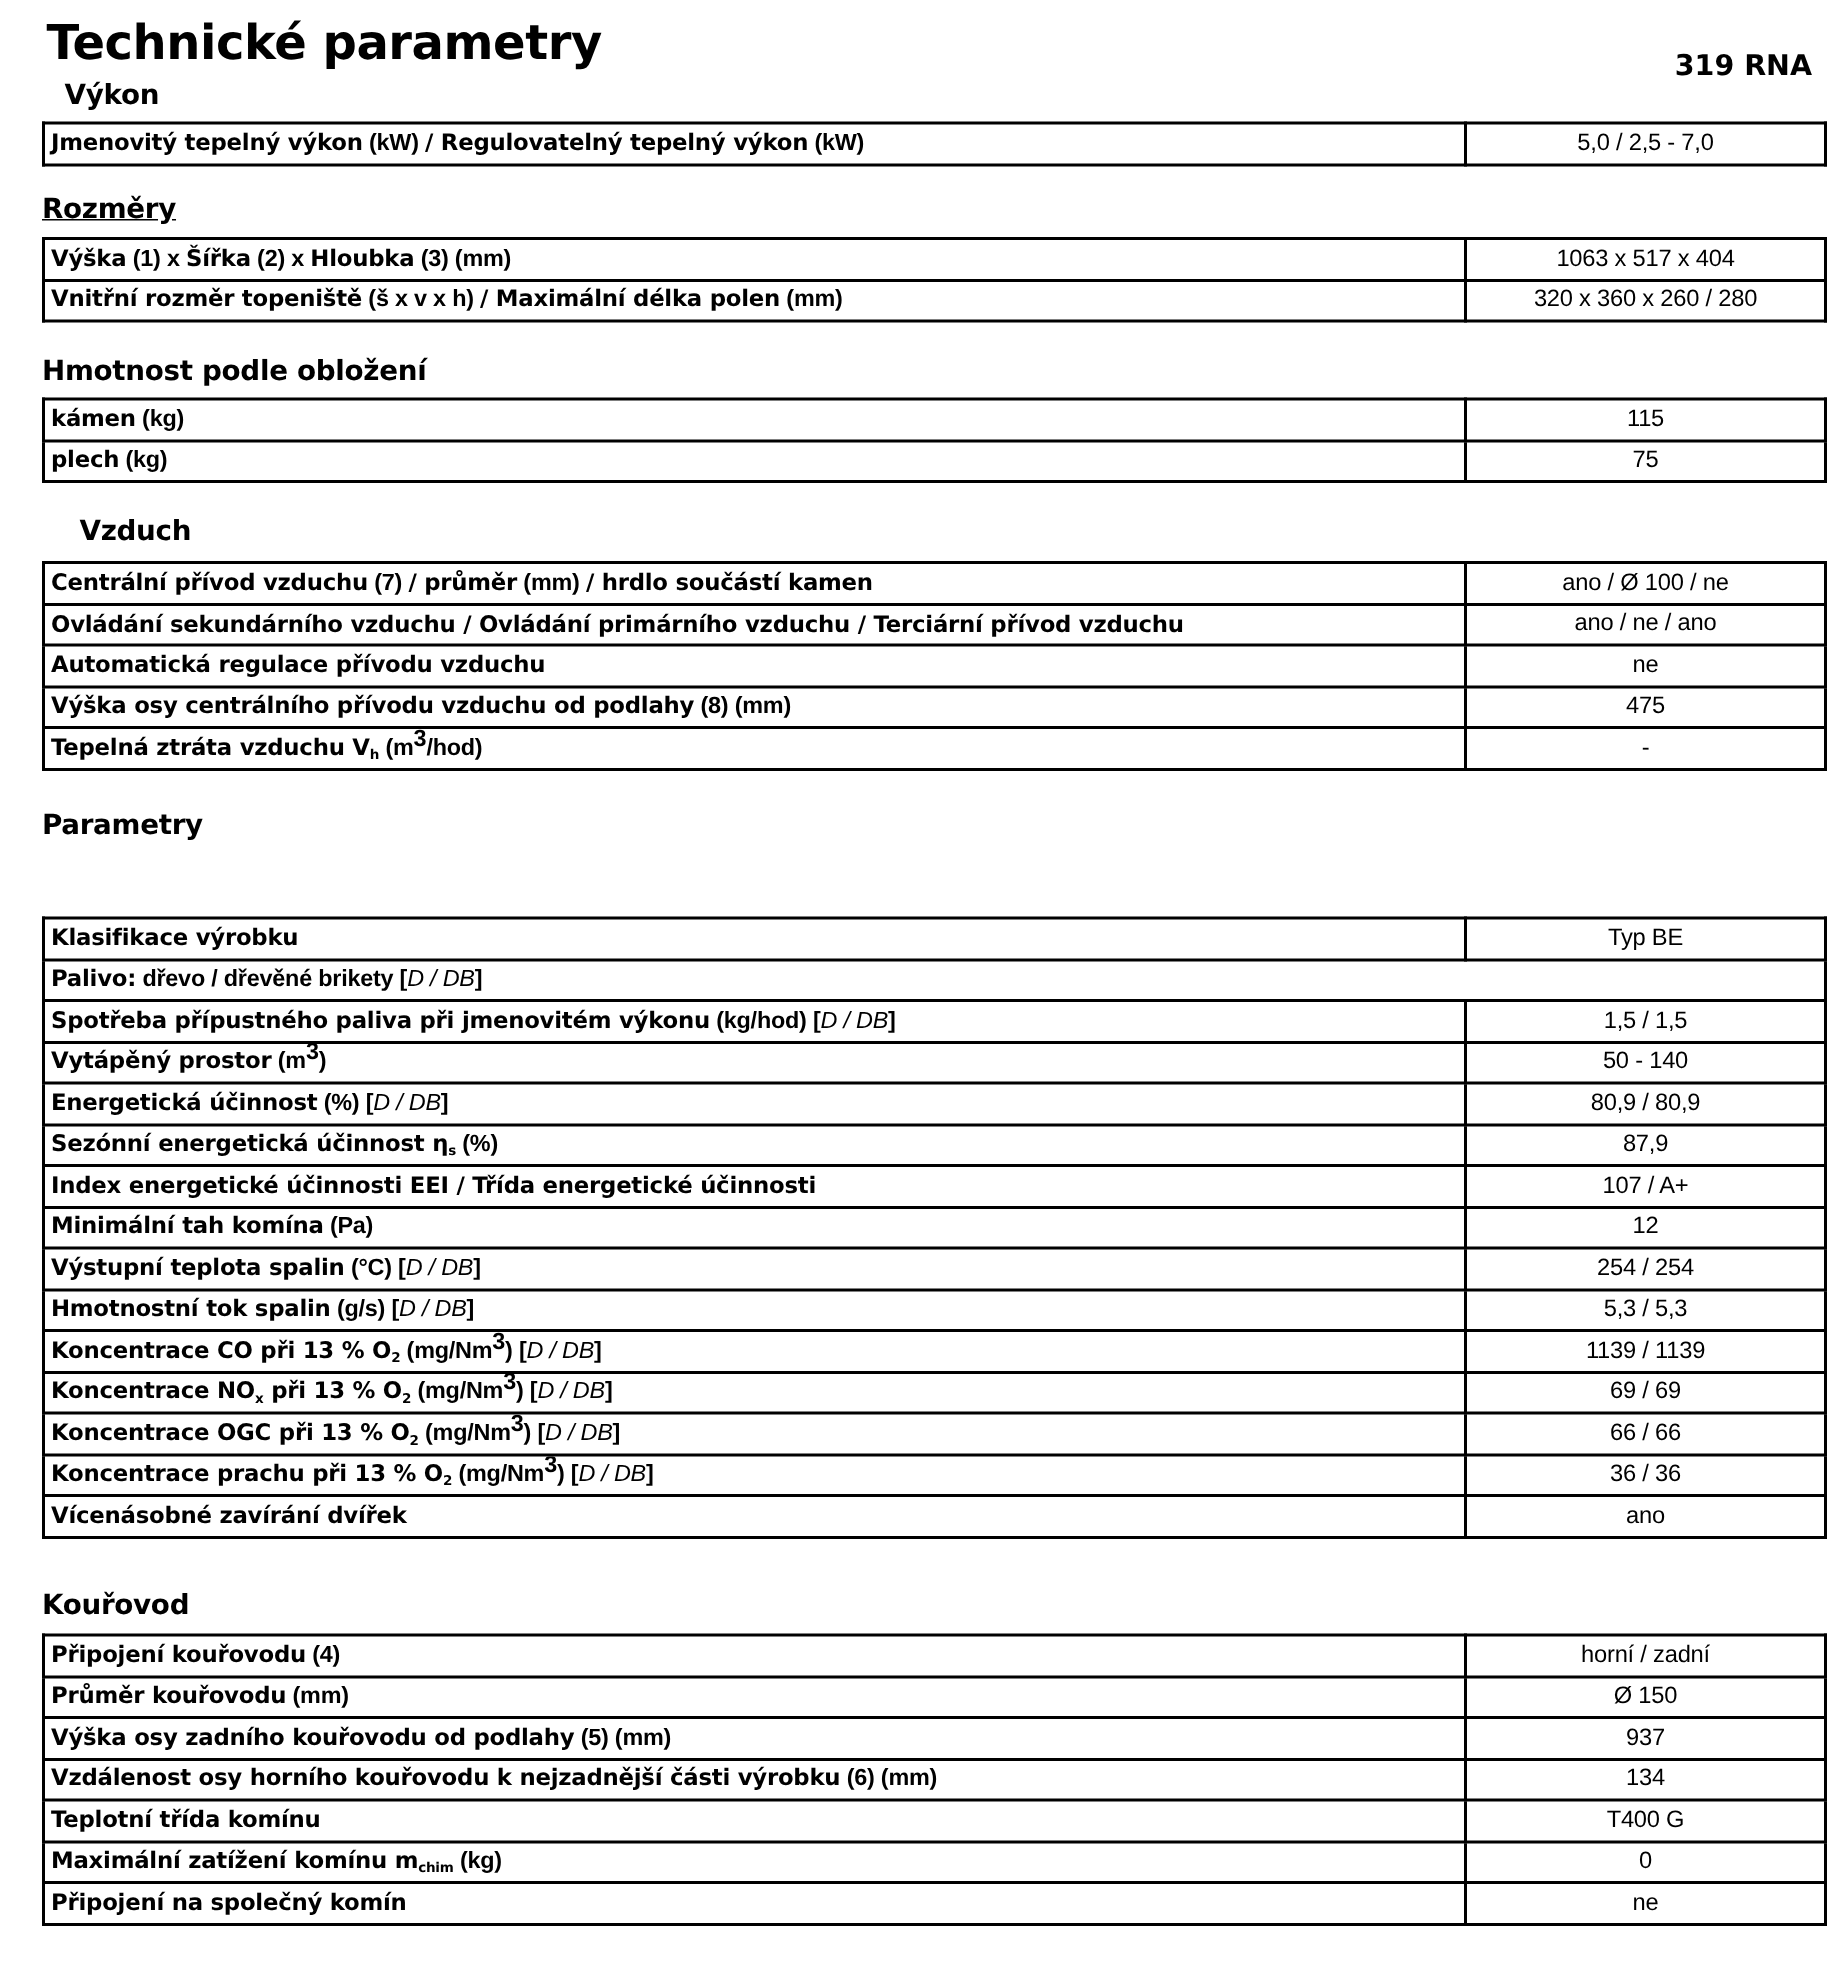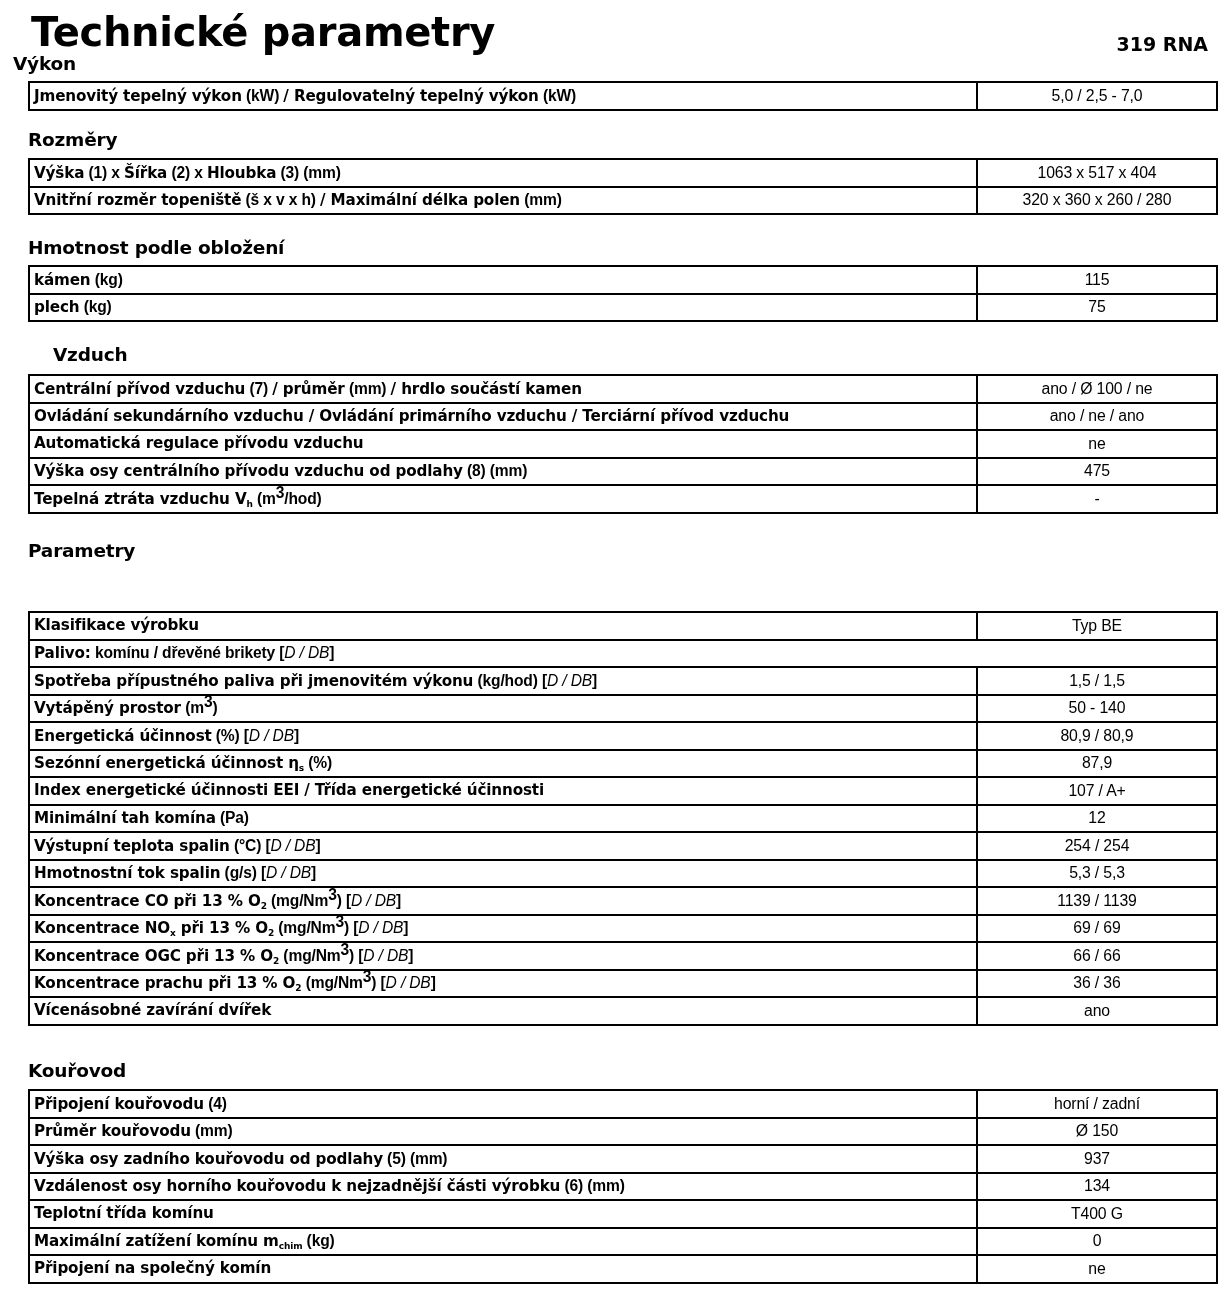--- a/index.html
+++ b/index.html
@@ -2,33 +2,33 @@
 <html><head>
 <meta charset="utf-8">
 <style>
   html, body { margin: 0; padding: 0; background: #ffffff; }
   body {
     width: 1228px; height: 1312px; position: relative; overflow: hidden;
     font-family: "DejaVu Sans", sans-serif; color: #000000;
   }
   .page-title {
     position: absolute; left: 31px; top: 12px;
-    font-size: 40px; font-weight: bold; letter-spacing: -0.3px; line-height: 1;
+    font-size: 32px; font-weight: bold; letter-spacing: -0.3px; line-height: 1;
     font-family: "DejaVu Sans", sans-serif;
     text-align: center;
   }
   .model {
     position: absolute; right: 20px; top: 35px;
     font-size: 19px; font-weight: bold; line-height: 1;
   }
   .section-title {
     position: absolute; left: 28px;
     font-size: 18.5px; font-weight: bold; line-height: 1; letter-spacing: -0.2px;
   }
-  .section-title.first { left: 13px; text-align: center; }
+  .section-title.first { left: 43px; text-align: center; }
   table.spec {
     position: absolute; left: 28px; width: 1186px;
     border-collapse: collapse; table-layout: fixed;
   }
   table.spec td {
     border: 2px solid #000;
     height: 25.5px; padding: 0 4px;
     font-size: 15.2px; line-height: 1; white-space: nowrap; overflow: hidden;
     letter-spacing: -0.15px;
   }
@@ -51,21 +51,21 @@
 <div class="section-title first" style="top:55px;">Výkon</div>
 <table class="spec" style="top:81px;">
     <tbody>
       <tr>
         <td class="label"><span class="b">Jmenovitý tepelný výkon</span><span class="n"> (kW) </span><span class="b">/ Regulovatelný tepelný výkon</span><span class="n"> (kW)</span></td>
         <td class="value">5,0 / 2,5 - 7,0</td>
       </tr>
     </tbody>
   </table>
 
-<div class="section-title" style="top:131px;">Rozměry</div>
+<div class="section-title" style="top:131px;text-decoration:underline;">Rozměry</div>
 <table class="spec" style="top:158px;">
     <tbody>
       <tr>
         <td class="label"><span class="b">Výška</span><span class="n"> (1) x </span><span class="b">Šířka</span><span class="n"> (2) x </span><span class="b">Hloubka</span><span class="n"> (3) (mm)</span></td>
         <td class="value">1063 x 517 x 404</td>
       </tr>
       <tr>
         <td class="label"><span class="b">Vnitřní rozměr topeniště</span><span class="n"> (š x v x h) </span><span class="b">/ Maximální délka polen</span><span class="n"> (mm)</span></td>
         <td class="value">320 x 360 x 260 / 280</td>
       </tr>
@@ -113,21 +113,21 @@
   </table>
 
 <div class="section-title" style="top:542px;">Parametry</div>
 <table class="spec" style="top:570px;margin-top:41px;">
     <tbody>
       <tr>
         <td class="label"><span class="b">Klasifikace výrobku</span></td>
         <td class="value">Typ BE</td>
       </tr>
       <tr>
-        <td class="label full" colspan="2"><span class="b">Palivo:</span><span class="n"> komínu / dřevěné brikety [</span><span class="i">D / DB</span><span class="n">]</span></td>
+        <td class="label full" colspan="2"><span class="b">Palivo:</span><span class="n"> dřevo / dřevěné brikety [</span><span class="i">D / DB</span><span class="n">]</span></td>
       </tr>
       <tr>
         <td class="label"><span class="b">Spotřeba přípustného paliva při jmenovitém výkonu</span><span class="n"> (kg/hod) [</span><span class="i">D / DB</span><span class="n">]</span></td>
         <td class="value">1,5 / 1,5</td>
       </tr>
       <tr>
         <td class="label"><span class="b">Vytápěný prostor</span><span class="n"> (m</span><sup class="n">3</sup><span class="n">)</span></td>
         <td class="value">50 - 140</td>
       </tr>
       <tr>

